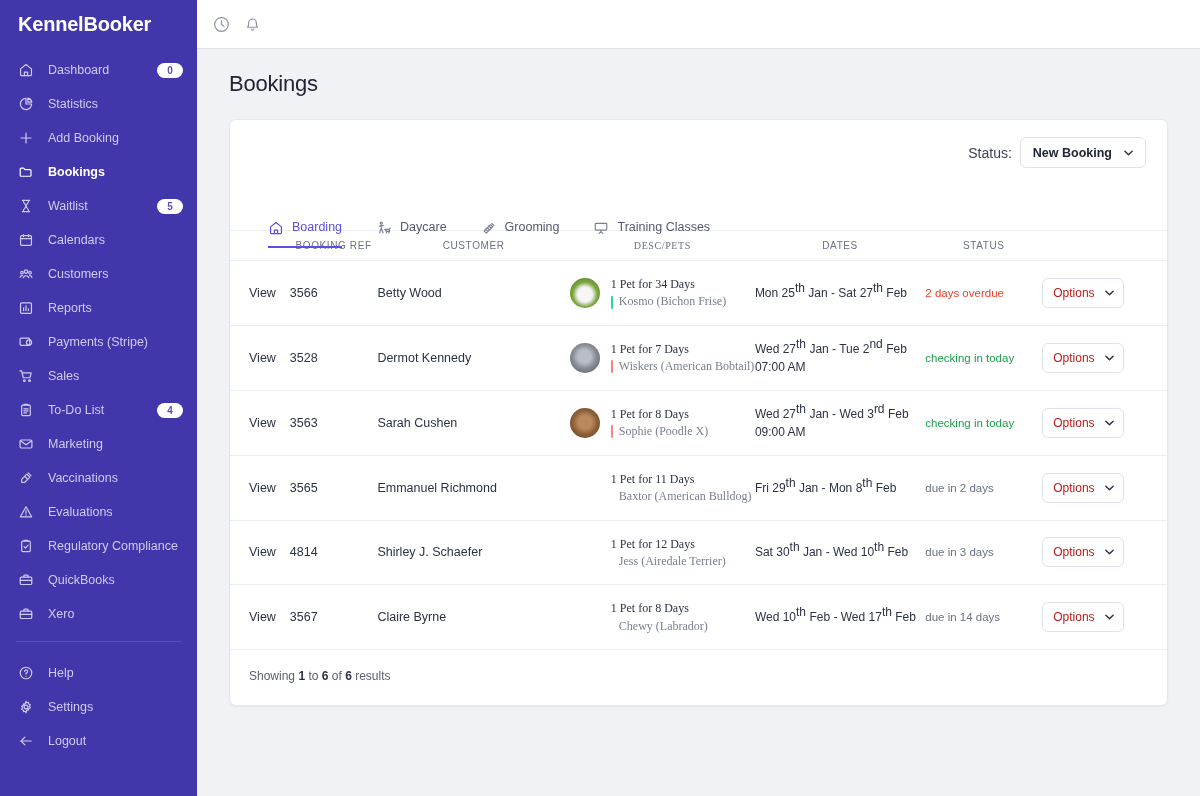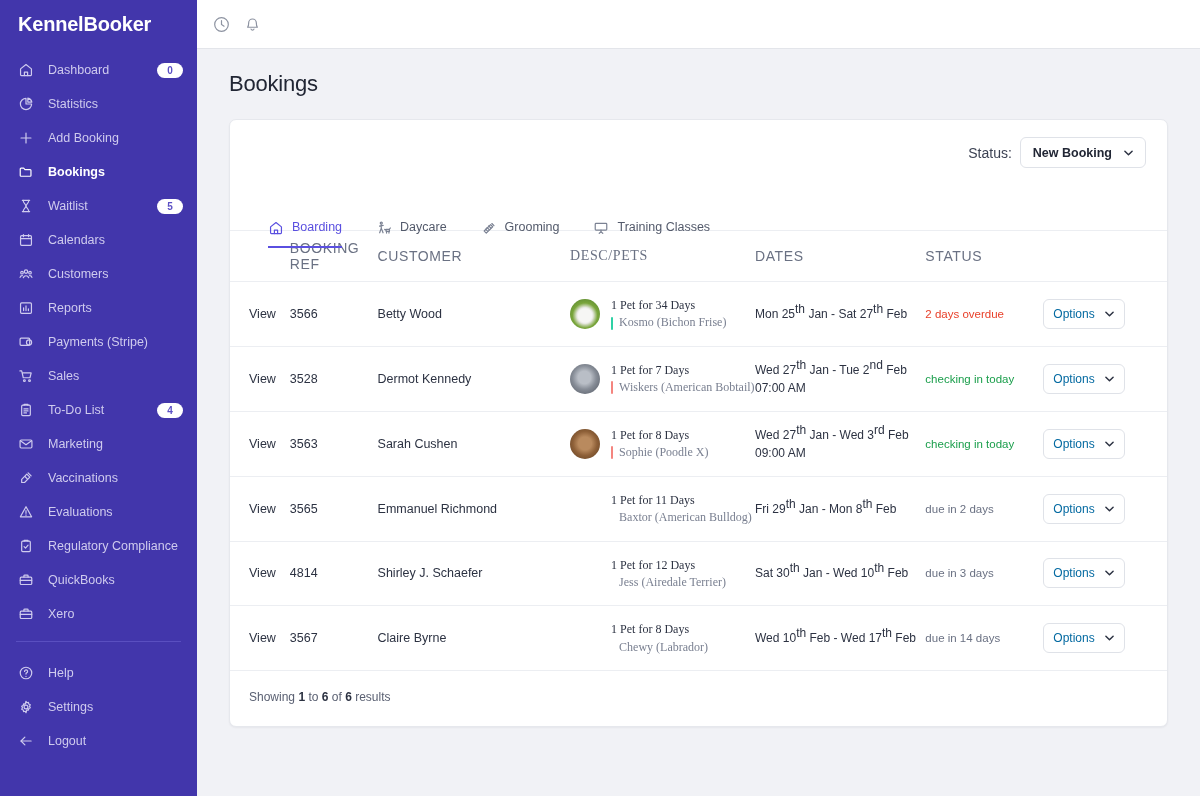--- a/index.html
+++ b/index.html
@@ -110,22 +110,22 @@
     font-size: 12.5px; color: #535a6b;
     padding: 0 0 10px 0; margin-right: 34px;
     cursor: pointer; border-bottom: 2px solid transparent;
     position: relative; top: 18px;
   }
   .tab.active { color: #5a4fe0; border-bottom-color: #5a4fe0; font-weight: normal; }
   .tab svg { display: block; width: 16px; height: 16px; }
 
   table.bk { width: 100%; border-collapse: collapse; }
   table.bk thead th {
-    font-size: 14px; letter-spacing: 0.6px; color: #6a7183;
-    font-weight: normal; text-align: left;
+    font-size: 10px; letter-spacing: 0.6px; color: #6a7183;
+    font-weight: normal; text-align: center;
     padding: 9px 0 9px 0; border-bottom: 1px solid #eceef2;
     background: #ffffff;
   }
   table.bk tbody td {
     border-bottom: 1px solid #eceef2;
     font-size: 12.5px; color: #2c3242;
     padding: 14px 0; vertical-align: middle;
     height: 50px;
   }
   tbody tr:last-child td { border-bottom: 1px solid #eceef2; }
@@ -166,21 +166,21 @@
 
   .st { font-size: 11.5px; }
   .st.overdue { color: #e8402a; }
   .st.checkin { color: #1a9e4b; }
   .st.due { color: #6a7183; }
 
   .opt-btn {
     border: 1px solid #dfe2e8; border-radius: 6px;
     height: 30px; width: 82px;
     display: flex; align-items: center; justify-content: center; gap: 10px;
-    font-size: 12px; color: #0369a1; background: #ffffff; cursor: pointer;
+    font-size: 12px; color: #b91c1c; background: #ffffff; cursor: pointer;
   }
 
   .card-foot {
     padding: 19px 0 22px 19px;
     font-size: 12px; color: #5a6072;
   }
   .card-foot b { color: #2c3242; }
 </style>
 </head>
 <body>

